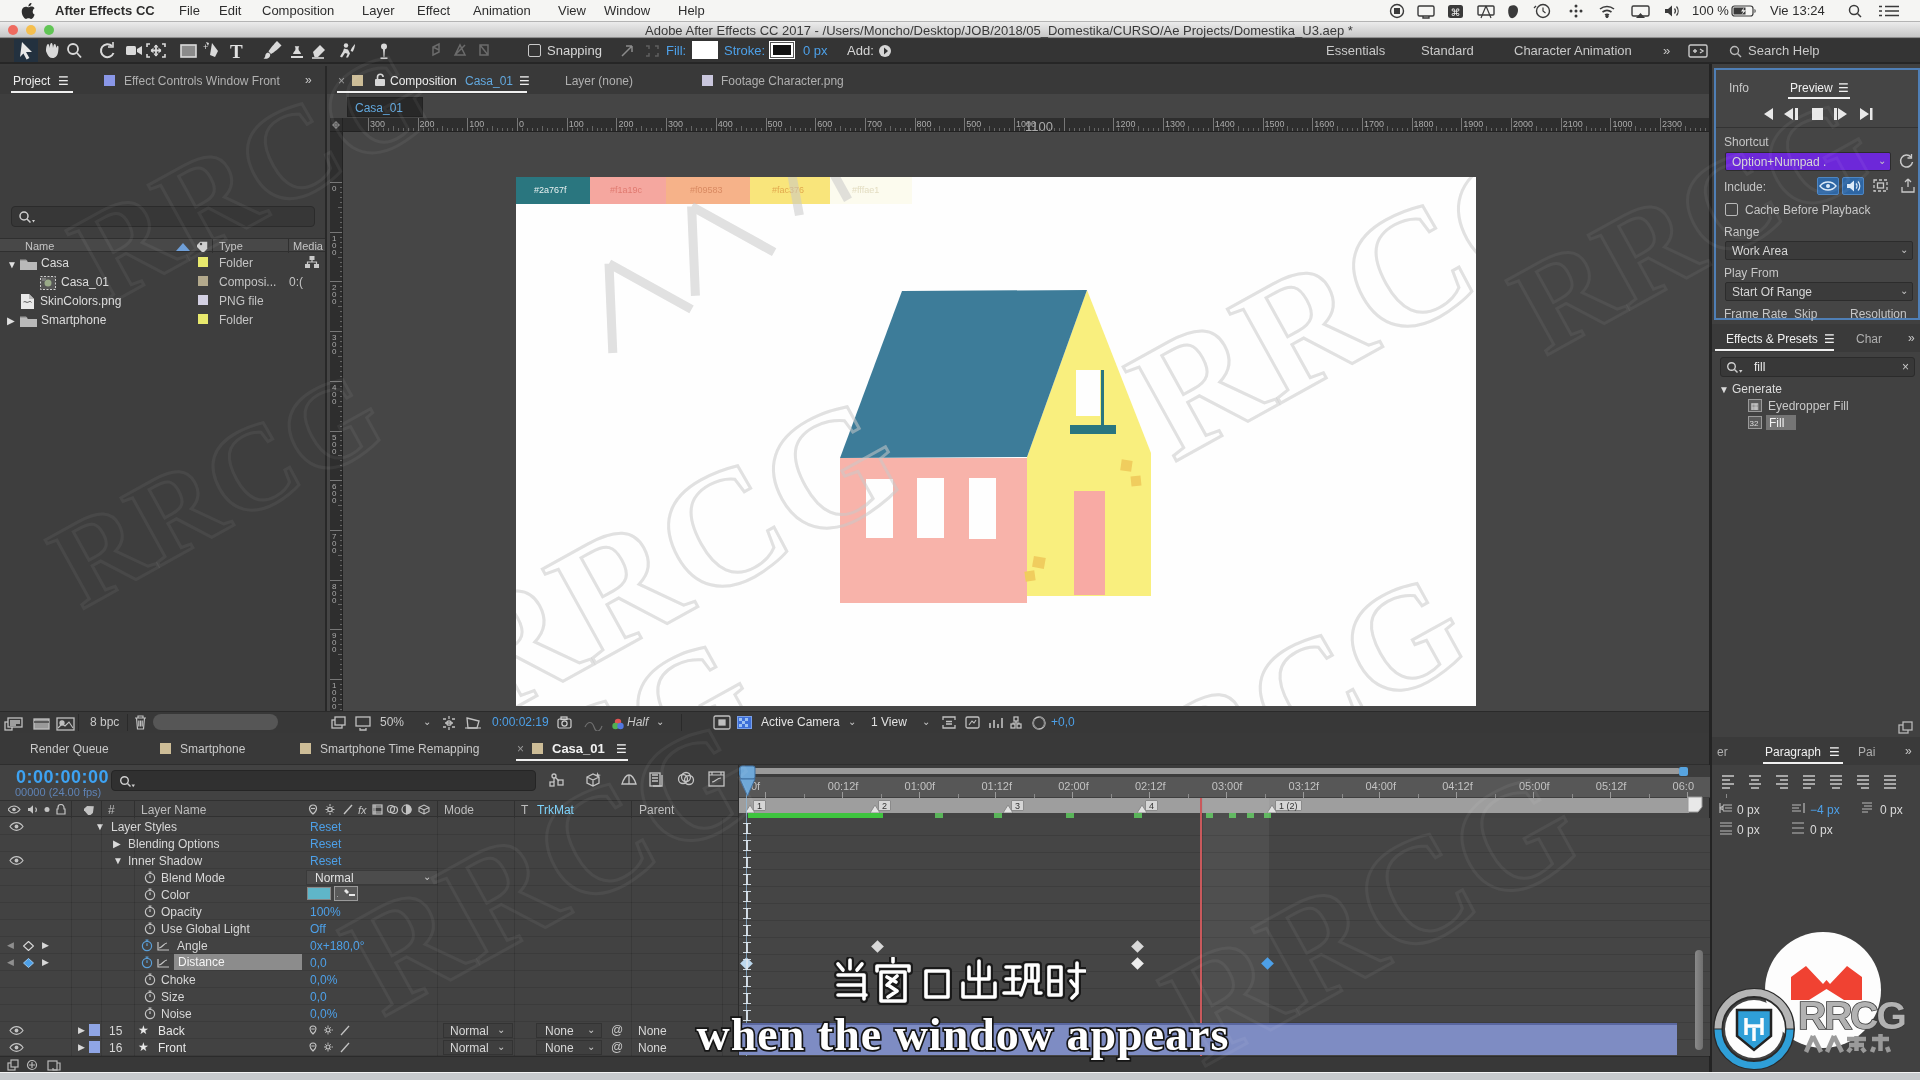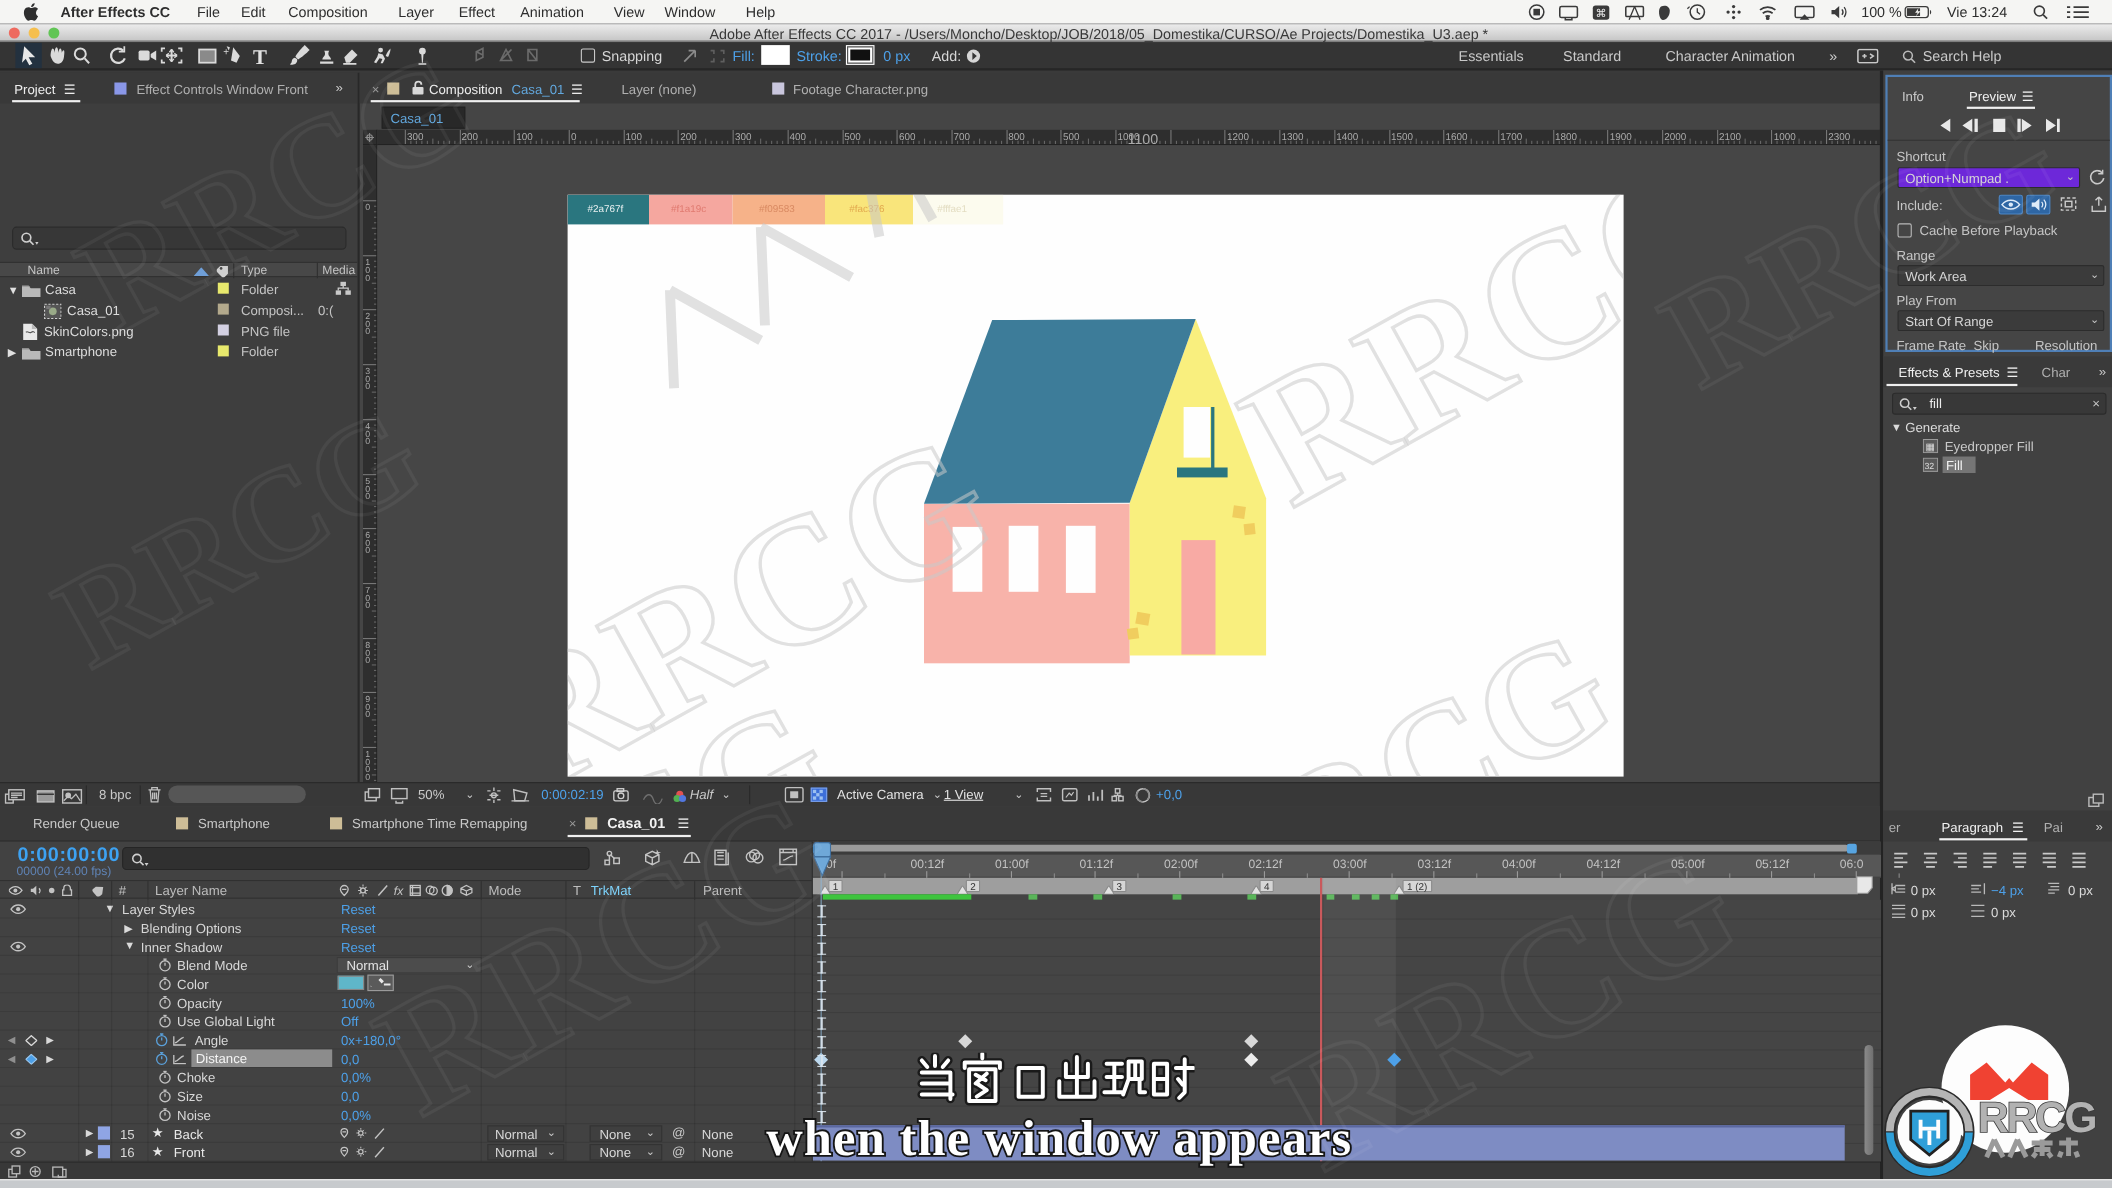--- a/index.html
+++ b/index.html
@@ -875,21 +875,21 @@
               <rect x="1" y="1" width="3" height="3"></rect>
               <rect x="7" y="1" width="3" height="3"></rect>
               <rect x="4" y="4" width="3" height="3"></rect>
               <rect x="1" y="7" width="3" height="3"></rect>
               <rect x="7" y="7" width="3" height="3"></rect>
             </g>
           </svg>
     </div>
     <span class="txt" style="left:432px;top:3px;color:#e2e2e2;">Active Camera</span>
     <span class="txt" style="left:519px;top:4px;font-size:10px;">⌄</span>
-    <span class="txt" style="left:529px;top:3px;color:#e2e2e2;text-decoration:underline;">1 View</span>
+    <span class="txt" style="left:542px;top:3px;color:#e2e2e2;">1 View</span>
     <span class="txt" style="left:593px;top:4px;font-size:10px;">⌄</span>
     <svg class="abs" style="left:612px;top:3px;" width="120" height="16" viewBox="0 0 120 16" fill="none" stroke="#c0c0c0" stroke-width="1.3">
       <path d="M2 5V2h12v3M2 10v3h12v-3M5 6.5h6M5 9h6"></path>
       <rect x="25" y="2" width="13" height="11" rx="1.5"></rect>
           <path d="M28 10l3-4 2 2 2-3" stroke-width="1.1"></path>
       <path d="M49 13V8M53 13V5M57 13V9M61 13V3" stroke-width="1.6"></path>
       <rect x="73" y="2" width="4" height="4"></rect>
           <rect x="70" y="9" width="4" height="4"></rect>
           <rect x="76" y="9" width="4" height="4"></rect>
           <path d="M75 6v2M72 9V8h6v1" stroke-width="1.1"></path>

